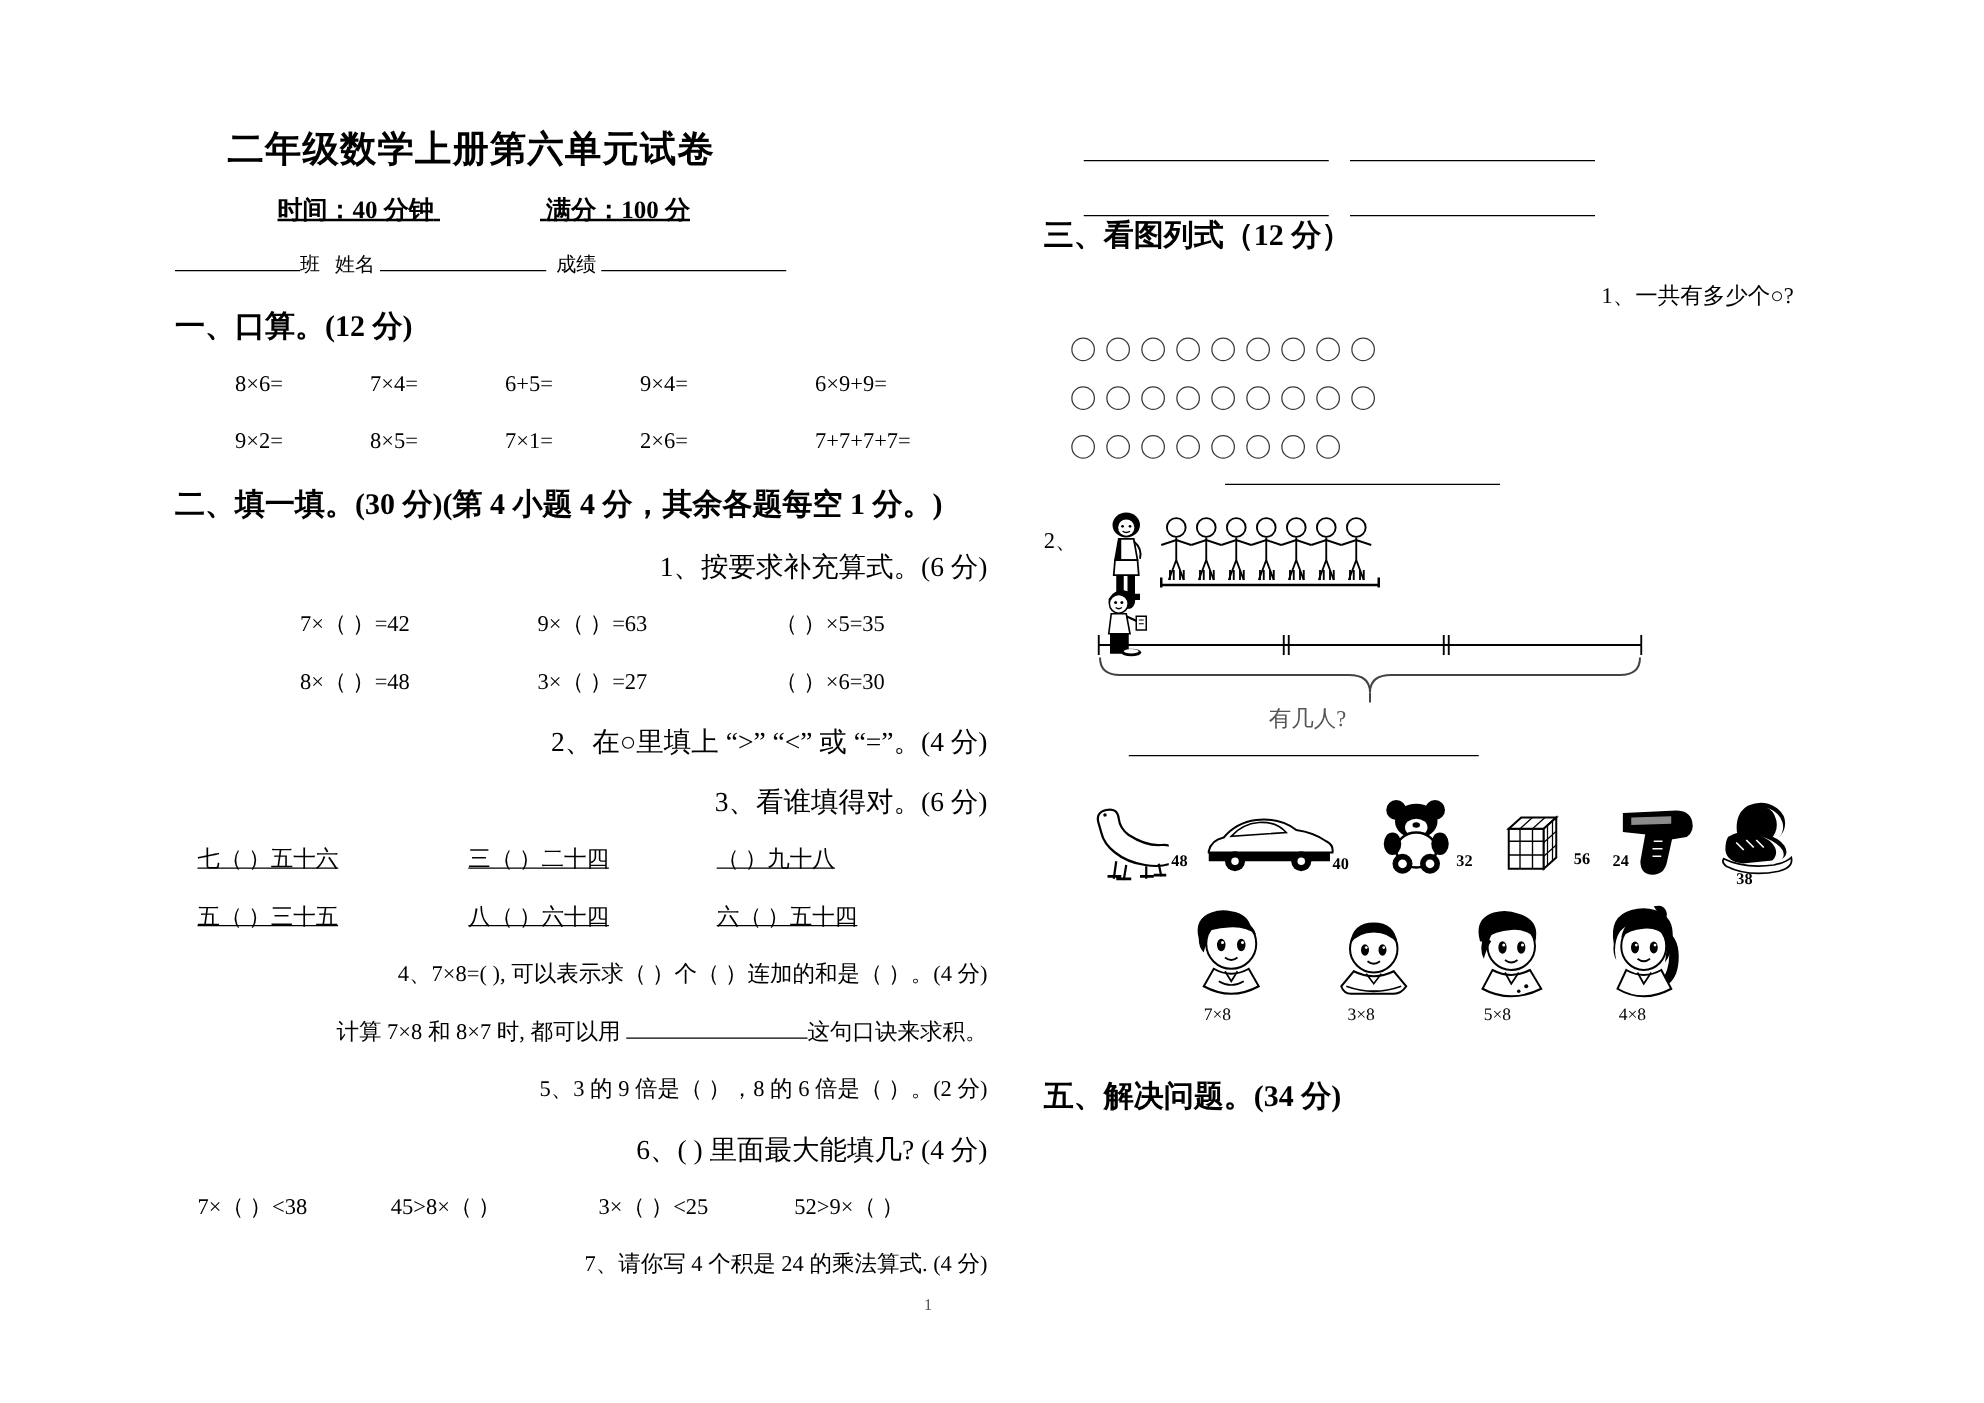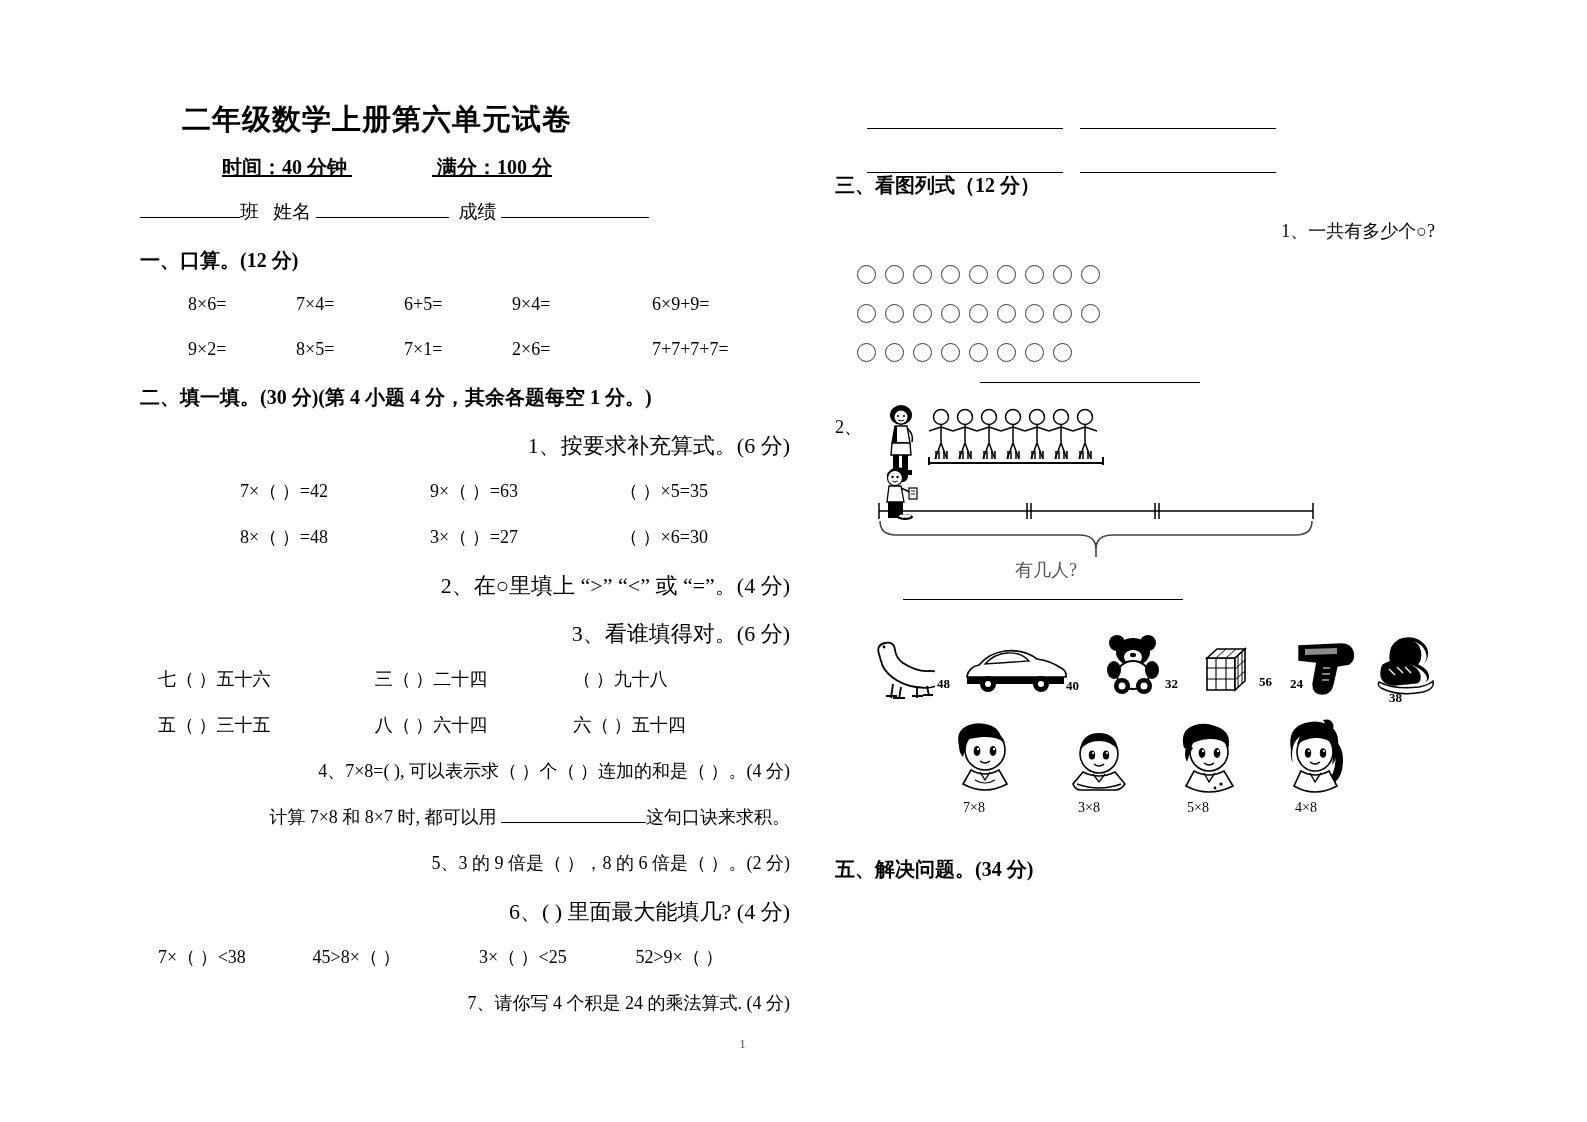--- a/index.html
+++ b/index.html
@@ -43,32 +43,32 @@
   }
   .subline {
     font-size: 20px;
     font-weight: bold;
     margin: 0 0 18px 0;
     padding-left: 82px;
     text-decoration: underline;
   }
   .subline .gap { display: inline-block; width: 80px; }
   .idline {
-    font-size: 19px;
+    font-size: 16px;
     margin: 0 0 22px 0;
     white-space: nowrap;
   }
   .ul-s { display: inline-block; border-bottom: 1px solid #000; height: 17px; }
   .w100 { width: 100px; }
   .w130 { width: 133px; }
   .w145 { width: 148px; }
 
   
   .sec-head {
-    font-size: 20px;
+    font-size: 24px;
     font-weight: bold;
     margin: 0 0 20px 0;
   }
   .sub-item {
     font-size: 22px;
     margin: 0 0 18px 18px;
     text-align: right;
   }
   .row {
     font-size: 18px;
@@ -79,21 +79,21 @@
   .row span.cell { display: inline-block; }
 
   .oral-row { margin-bottom: 24px; }
   .oral-row .cell { width: 108px; }
   .oral-row .cell.wide { width: 140px; }
 
   .fill-row .cell { width: 190px; }
   .fill-row .cell.last { width: auto; }
 
   .cmp-row .cell { width: 150px; }
-  .cn-row .cell { width: 218px; }
+  .cn-row .cell { width: 218px; text-decoration: underline; }
   .cn-row .cell.c2 { width: 200px; }
 
   .plain {
     font-size: 18px;
     margin: 0 0 22px 0;
     text-align: right;
   }
   .indent { margin-left: 18px; }
   .noindent { margin-left: 0; }
 

